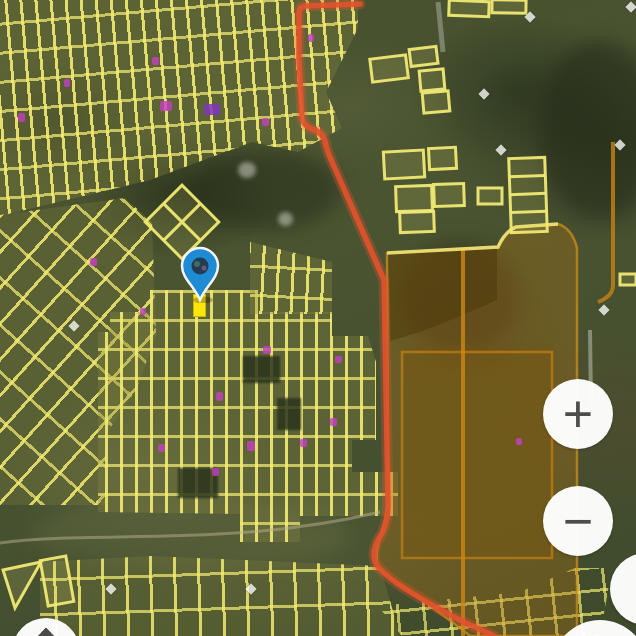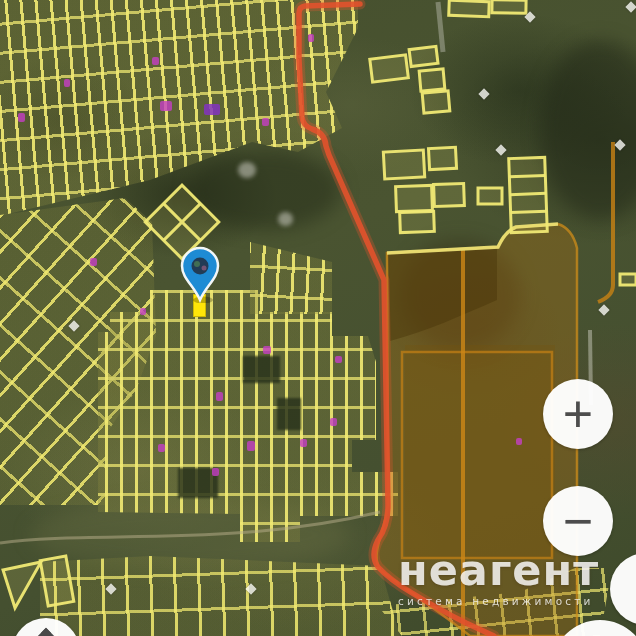--- a/index.html
+++ b/index.html
@@ -200,24 +200,20 @@
   <div class="pin">
     <svg width="46" height="58" viewBox="0 0 46 58">
       <ellipse cx="26" cy="55" rx="10" ry="3.5" fill="rgba(0,0,0,0.25)"></ellipse>
       <path d="M 23,55 C 17,41 5,33 5,21 A 18,18 0 1 1 41,21 C 41,33 29,41 23,55 Z" fill="#1e8bd4" stroke="#f2f6f8" stroke-width="2.5"></path>
       <circle cx="23" cy="21" r="8.5" fill="#223c55"></circle>
       <circle cx="20" cy="19" r="3" fill="#4a7a52" opacity="0.8"></circle>
       <circle cx="27" cy="23" r="2.5" fill="#8a5a7a" opacity="0.8"></circle>
     </svg>
   </div>
 
-  <div class="wm">
-    <div class="wm-title">неагент</div>
-    <div class="wm-sub">система недвижимости</div>
-  </div>
 
   <button class="ctl ctl-zoom" style="left:543px;top:379px;">
     <span class="glyph">+</span>
   </button>
   <button class="ctl ctl-zoom" style="left:543px;top:486px;">
     <span class="glyph">−</span>
   </button>
   <button class="ctl ctl-partial" style="left:610px;top:553px;width:72px;height:72px;"></button>
   <button class="ctl ctl-partial" style="left:552px;top:620px;width:96px;height:96px;"></button>
   <button class="ctl" style="left:12px;top:618px;width:68px;height:68px;align-items:flex-start;">

